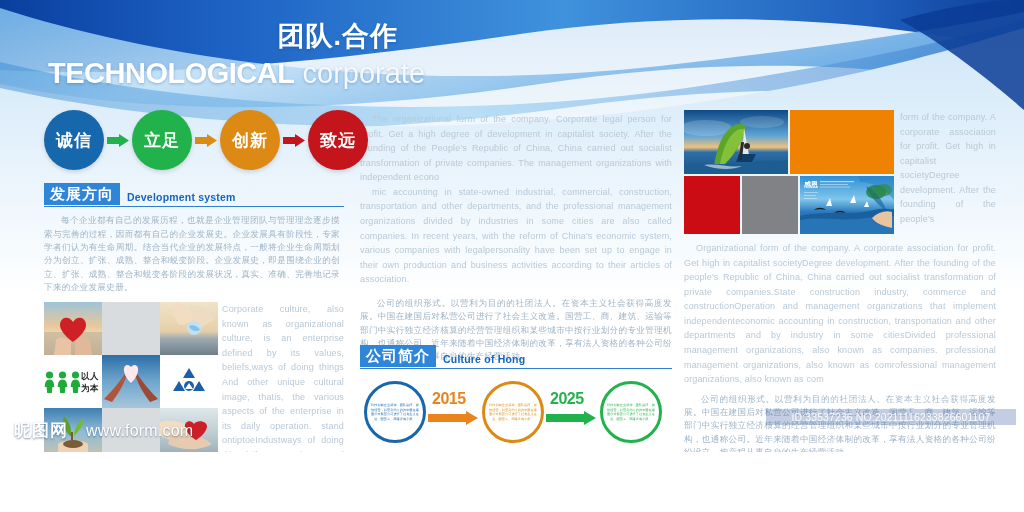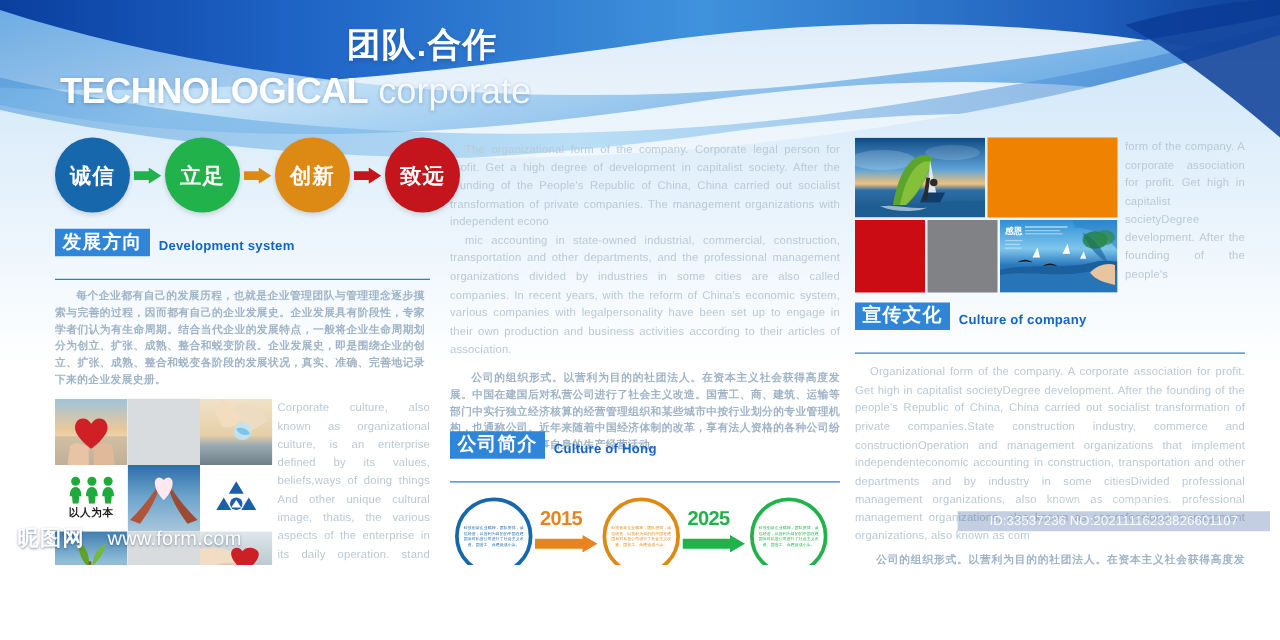--- a/index.html
+++ b/index.html
@@ -46,45 +46,45 @@
   .arrow {
     width:22px; height:13px; margin:0 3px; position:relative;
   }
   .arrow::before {
     content:""; position:absolute; left:0; top:3.5px; width:11px; height:6px;
     background:inherit;
   }
   .arrow-svg { display:block; }
 
   
-  .sec-head { display:flex; align-items:flex-end; gap:7px; border-bottom:1.5px solid #2f7fd0; padding-bottom:18px; }
+  .sec-head { display:flex; align-items:flex-end; gap:7px; border-bottom:1.5px solid #2f7fd0; padding-bottom:1px; }
   .sec-cn {
     background:#2f86d8; color:#fff; font-size:15px; font-weight:bold;
     padding:2px 6px 3px 6px; letter-spacing:1px; line-height:1.15;
   }
   .sec-en { color:#1565c0; font-size:10.5px; font-weight:bold; padding-bottom:2px; letter-spacing:.2px; }
 
   
   .cn-body {
     font-size:8.6px; line-height:1.55; color:#9fb4c7; text-align:justify;
-    font-family:"DejaVu Sans", sans-serif; letter-spacing:.3px;font-weight:bold;
+    font-family:"DejaVu Sans", sans-serif; letter-spacing:.3px;
   }
   .en-body {
     font-size:9px; line-height:1.62; color:#b9c9d6; text-align:justify;
     letter-spacing:.15px;
   }
 
   
   #left-col { position:absolute; left:44px; top:183px; width:300px; z-index:5; }
   #dev-text { margin-top:7px; width:296px; }
   .photo-wrap { display:flex; margin-top:8px; }
   .photo-grid { display:grid; grid-template-columns:58px 58px 58px; grid-template-rows:53px 53px 53px; width:174px; }
   .cell { position:relative; overflow:hidden; }
   .cell.grey  { background:#d9dcdf; }
-  .ppl-cell { background:#fff; display:flex; flex-direction:column; align-items:center; justify-content:center; }
+  .ppl-cell { background:#fff; display:flex; flex-direction:row; align-items:center; justify-content:center; }
   .ppl-row { display:flex; gap:2px; }
   .ppl-label { font-size:8.5px; font-weight:bold; color:#1b1b1b; margin-top:2px; letter-spacing:.5px; }
   .tri-cell { background:#fff; display:flex; align-items:center; justify-content:center; }
   #culture-text { width:122px; margin-left:4px; }
 
   
   #mid-col { position:absolute; left:360px; top:112px; width:312px; z-index:5; }
   #mid-p1 { text-indent:12px; }
   #mid-p2 { text-indent:12px; margin-top:0px; }
   #mid-cn { margin-top:10px; text-indent:17px; }
@@ -497,24 +497,20 @@
               <path d="M34,37 C38,34 42,34 46,37 C42,36 38,36 34,37 Z" fill="#1b1b1b"></path>
               <path d="M72,42 C78,36 86,34 92,36 L92,52 C84,50 76,48 72,42 Z" fill="#e8c49f"></path>
             </svg>
           </div>
         </div>
       </div>
 
       <div id="promo-text" class="en-body">form of the company. A corporate association for profit. Get high in capitalist societyDegree development. After the founding of the people's</div>
     </div>
 
-    <div id="promo-head" class="sec-head">
-      <span class="sec-cn">宣传文化</span>
-      <span class="sec-en">Culture of company</span>
-    </div>
 
     <div id="right-en" class="en-body">Organizational form of the company. A corporate association for profit. Get high in capitalist societyDegree development. After the founding of the people's Republic of China, China carried out socialist transformation of private companies.State construction industry, commerce and constructionOperation and management organizations that implement independenteconomic accounting in construction, transportation and other departments and by industry in some citiesDivided professional management organizations, also known as companies. professional management organizations, also known as comrofessional management organizations, also known as com</div>
     <div id="right-cn" class="cn-body">公司的组织形式。以营利为目的的社团法人。在资本主义社会获得高度发展。中国在建国后对私营公司进行了社会主义改造。国营工、商、建筑、运输等部门中实行独立经济核算的经营管理组织和某些城市中按行业划分的专业管理机构，也通称公司。近年来随着中国经济体制的改革，享有法人资格的各种公司纷纷设立，按章程从事自身的生产经营活动。</div>
   </div>
 
   <div class="footer-left">
     <span class="fl-cn">昵图网</span>
     <span class="fl-url">www.form.com</span>
   </div>
 

